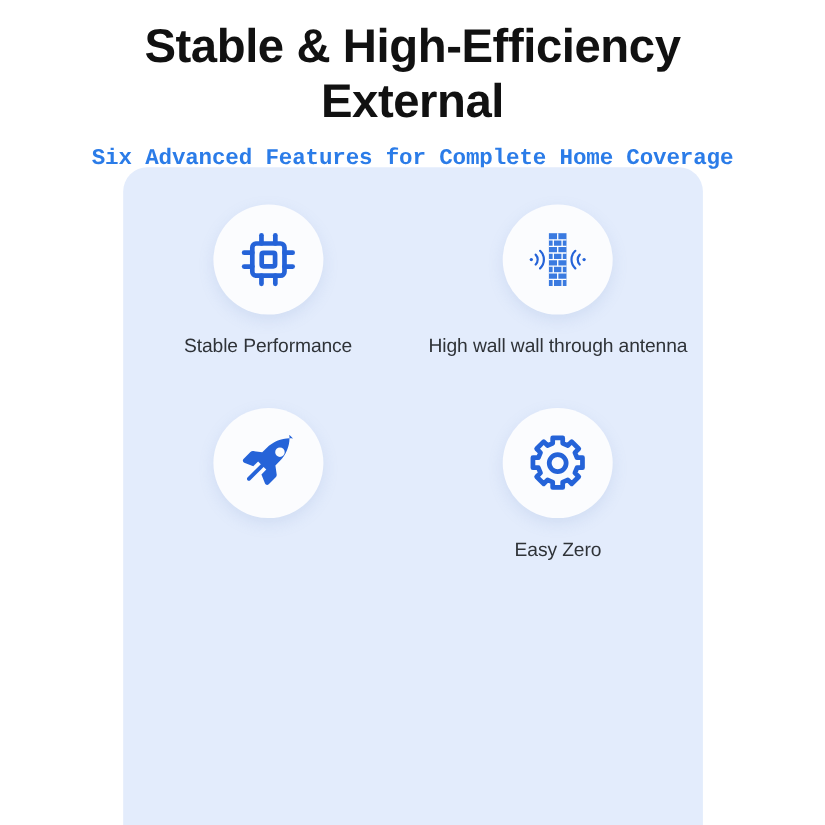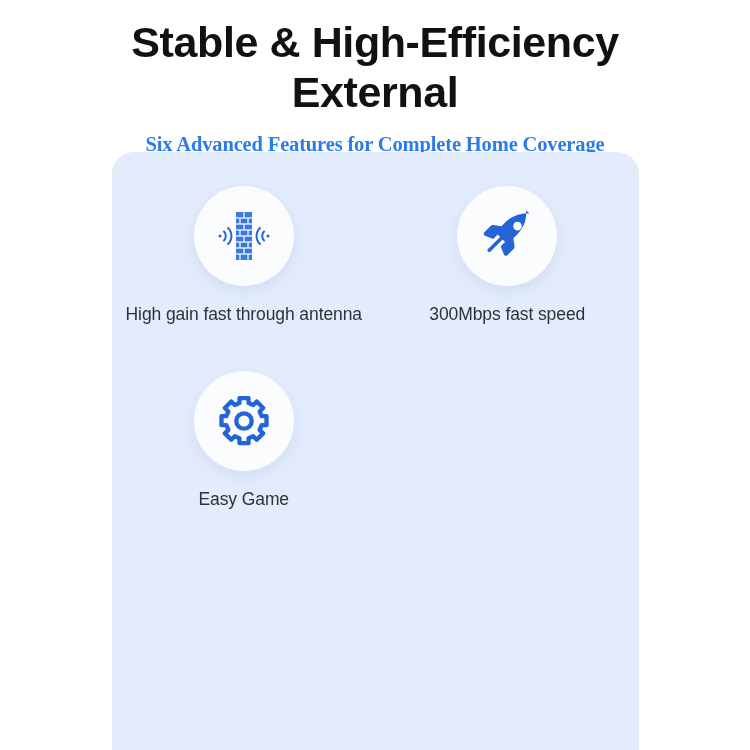--- a/index.html
+++ b/index.html
@@ -37,21 +37,21 @@
     margin: 0 auto;
     max-width: 560px;
     font-family: "Liberation Sans", "DejaVu Sans", sans-serif;
   }
   .subtitle {
     margin-top: 15px;
     font-size: 20.5px;
     font-weight: bold;
     color: #2b7ce8;
     letter-spacing: -0.15px;
-    font-family: Liberation Serif, serif;
+    font-family: Liberation Mono, monospace;
   }
 
   
   .panel {
     position: absolute;
     left: 112px;
     top: 152px;
     width: 527px;
     height: 620px;
     background: #e3ecfc;
@@ -108,20 +108,37 @@
     <div class="title">
       <span>Stable &amp; High-Efficiency</span><br>
       <span>External</span>
     </div>
     <div class="subtitle">Six Advanced Features for Complete Home Coverage</div>
   </div>
 
   <div class="panel">
     <div class="grid">
 
+      <div class="feature">
+        <div class="circle">
+          <svg class="icon-svg" width="54" height="54" viewBox="0 0 24 24" fill="none" stroke="#2563d8" stroke-width="1.9" stroke-linecap="round" stroke-linejoin="round">
+            <rect x="5.5" y="5.5" width="13" height="13" rx="1.6"></rect>
+            <rect x="9.3" y="9.3" width="5.4" height="5.4" rx="0.7"></rect>
+            <line x1="9.2" y1="2.2" x2="9.2" y2="5.5"></line>
+            <line x1="14.8" y1="2.2" x2="14.8" y2="5.5"></line>
+            <line x1="9.2" y1="18.5" x2="9.2" y2="21.8"></line>
+            <line x1="14.8" y1="18.5" x2="14.8" y2="21.8"></line>
+            <line x1="2.2" y1="9.2" x2="5.5" y2="9.2"></line>
+            <line x1="2.2" y1="14.8" x2="5.5" y2="14.8"></line>
+            <line x1="18.5" y1="9.2" x2="21.8" y2="9.2"></line>
+            <line x1="18.5" y1="14.8" x2="21.8" y2="14.8"></line>
+          </svg>
+        </div>
+        <div class="feature-label">Stable Performance</div>
+      </div>
 
       <div class="feature">
         <div class="circle">
           <svg class="icon-svg" width="60" height="54" viewBox="0 0 60 54" fill="none">
 
             <rect x="22" y="3" width="16" height="48" fill="#3a7ae0"></rect>
 
             <g stroke="#ffffff" stroke-width="1.2">
               <line x1="22" y1="9" x2="38" y2="9"></line>
               <line x1="22" y1="15" x2="38" y2="15"></line>
@@ -153,42 +170,41 @@
               <path d="M14 19 A 11 11 0 0 1 14 35"></path>
             </g>
 
             <g stroke="#2563d8" stroke-width="2" fill="none" stroke-linecap="round">
               <circle cx="54" cy="27" r="1.5" fill="#2563d8" stroke="none"></circle>
               <path d="M50 22.5 A 6.5 6.5 0 0 0 50 31.5"></path>
               <path d="M46 19 A 11 11 0 0 0 46 35"></path>
             </g>
           </svg>
         </div>
-        <div class="feature-label">High gain fast through antenna</div>
+        <div class="feature-label">High wall wall through antenna</div>
       </div>
 
       <div class="feature">
         <div class="circle">
           <svg class="icon-svg" width="56" height="56" viewBox="0 0 24 24">
             <g fill="#2563d8">
               <path d="M21.6 2.4c-3.6-.5-7.6 1-10.3 3.7L9.6 7.8 6.1 7.3c-.4-.05-.8.09-1.1.38L2.3 10.4c-.45.45-.3 1.2.3 1.45l3.5 1.4 1.9-1.9 1.05 1.05-5.2 5.2c-.3.3-.3.78 0 1.08.3.3.78.3 1.08 0l5.2-5.2 1.05 1.05-1.9 1.9 1.4 3.5c.25.6 1 .75 1.45.3l2.72-2.7c.29-.3.43-.7.38-1.1l-.5-3.5 1.7-1.7c2.7-2.7 4.2-6.7 3.7-10.3zm-5.1 7.2a1.85 1.85 0 1 1 0-3.7 1.85 1.85 0 0 1 0 3.7z"></path>
               <path d="M4.2 19.0l-2.5 2.5c-.25.25-.07.67.28.64l2.1-.18.18-2.1c.03-.35-.39-.53-.64-.28z" opacity="0"></path>
             </g>
           </svg>
         </div>
-        <div class="feature-label">300Mbps fast speed</div>
       </div>
 
 
 
       <div class="feature">
         <div class="circle">
           <svg class="icon-svg" width="56" height="56" viewBox="0 0 24 24" fill="none" stroke="#2563d8" stroke-width="1.85" stroke-linecap="round" stroke-linejoin="round">
             <path d="M10.05 2.2 h3.9 v2.1 l2.0 .85 1.5 -1.5 2.75 2.75 -1.5 1.5 .85 2.0 h2.1 v3.9 h-2.1 l-.85 2.0 1.5 1.5 -2.75 2.75 -1.5 -1.5 -2.0 .85 v2.1 h-3.9 v-2.1 l-2.0 -.85 -1.5 1.5 -2.75 -2.75 1.5 -1.5 -.85 -2.0 h-2.1 v-3.9 h2.1 l.85 -2.0 -1.5 -1.5 2.75 -2.75 1.5 1.5 2.0 -.85 z"></path>
             <circle cx="12" cy="12" r="3.3"></circle>
           </svg>
         </div>
-        <div class="feature-label">Easy Game</div>
+        <div class="feature-label">Easy Zero</div>
       </div>
 
     </div>
   </div>
 </div>
 
 </body></html>

